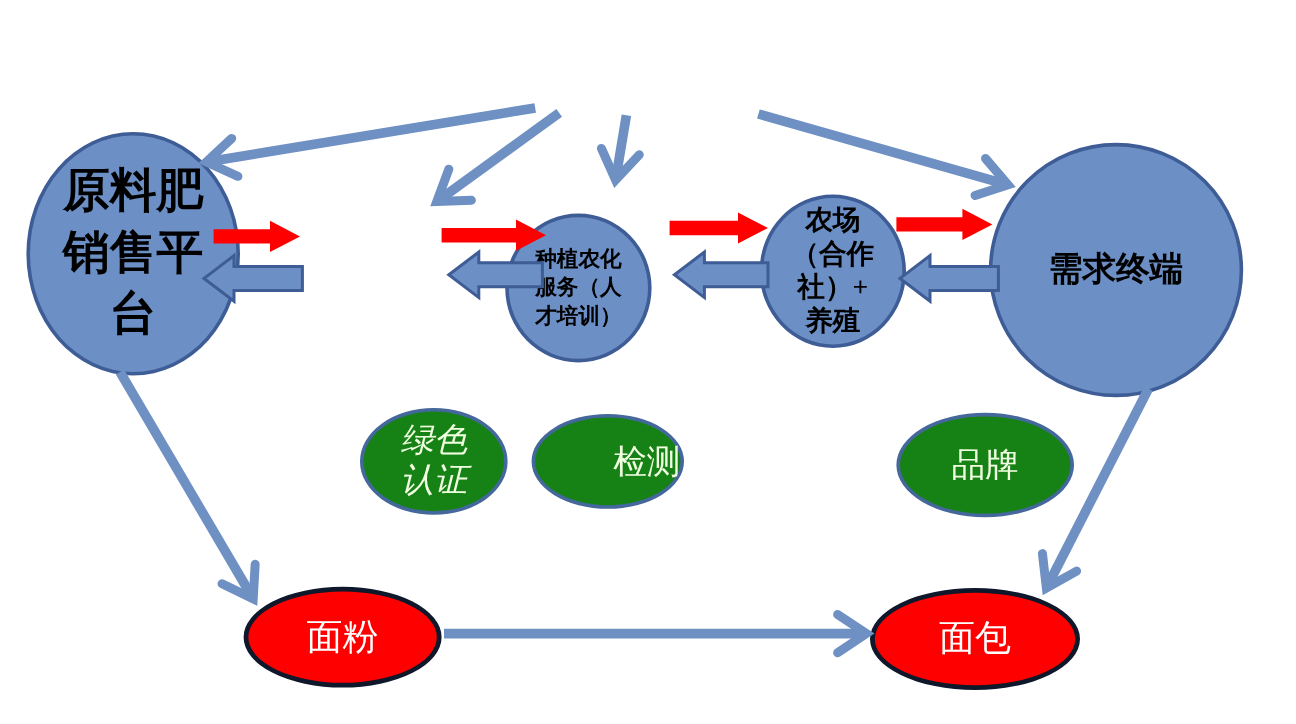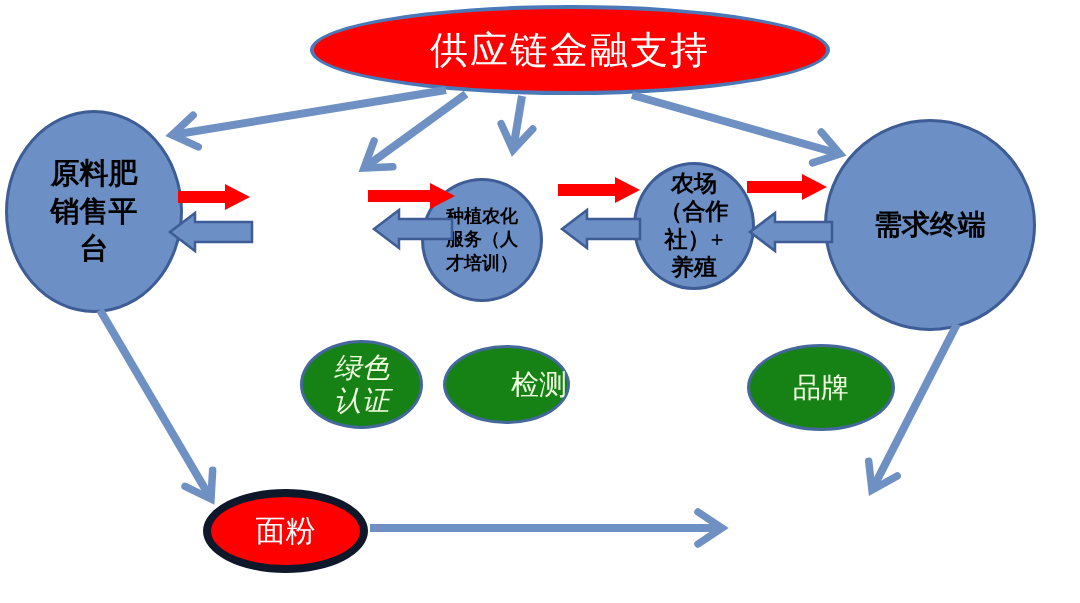--- a/index.html
+++ b/index.html
@@ -38,28 +38,28 @@
   }
   .green {
     background: #168216;
     border: 3px solid #44679C;
     color: #F1FFE1;
     font-size: 28px;
     font-weight: normal;
   }
   .red-leaf {
     background: #FE0000;
-    border: 8px solid #0f172a;
+    border: 4px solid #0f172a;
     color: #FFFFFF;
     font-size: 30px;
     font-weight: normal;
   }
 
   #n-title    { left: 310px; top: 5px;   width: 520px; height: 90px; }
-  #n-platform { left: 5px;   top: 110px; width: 178px; height: 203px; font-size: 29px; line-height: 1.3; }
+  #n-platform { left: 22px;   top: 110px; width: 178px; height: 203px; font-size: 39px; line-height: 1.3; }
   #n-partner  { left: 243px; top: 153px; width: 133px; height: 154px; font-size: 18px; line-height: 1.2; }
   #n-service  { left: 421px; top: 178px; width: 122px; height: 124px; font-size: 18px; line-height: 1.3; }
   #n-farm     { left: 633px; top: 162px; width: 122px; height: 128px; font-size: 23px; line-height: 1.22; }
   #n-terminal { left: 824px; top: 119px; width: 212px; height: 212px; font-size: 28px; line-height: 1.45; }
 
   #n-g1 { left: 173px; top: 346px; width: 117px; height: 78px; }
   #n-g2 { left: 300px; top: 340px; width: 123px; height: 89px; line-height: 1.15; font-style: italic; }
   #n-g3 { left: 443px; top: 345px; width: 127px; height: 79px; align-items: flex-end; }
   #n-g4 { left: 590px; top: 345px; width: 150px; height: 87px; }
   #n-g5 { left: 747px; top: 344px; width: 148px; height: 87px; }
@@ -72,23 +72,20 @@
     left: 0; top: 0;
     width: 1080px; height: 603px;
     pointer-events: none;
   }
 </style>
 </head>
 <body>
 
 <div class="canvas">
 
-  <div class="node title-ellipse" id="n-title">
-    <span class="ln">供应链金融支持</span>
-  </div>
 
   <div class="node blue" id="n-platform">
     <span class="ln">原料肥</span>
     <span class="ln">销售平</span>
     <span class="ln">台</span>
   </div>
 
 
   <div class="node blue" id="n-service">
     <span class="ln">种植农化</span>
@@ -114,20 +111,23 @@
   <div class="node green" id="n-g3">
     <span class="ln">检测</span>
   </div>
   <div class="node green" id="n-g5">
     <span class="ln">品牌</span>
   </div>
 
   <div class="node red-leaf" id="n-flour">
     <span class="ln">面粉</span>
   </div>
+  <div class="node red-leaf" id="n-bread">
+    <span class="ln">面包</span>
+  </div>
 
   <svg class="arrows" viewBox="0 0 1080 603" xmlns="http://www.w3.org/2000/svg">
     <defs>
       <marker id="vhead" markerUnits="userSpaceOnUse" markerWidth="60" markerHeight="50" viewBox="-40 -25 60 50" refX="0" refY="0" orient="auto">
         <path d="M-24,-16 L0,0 L-24,16" fill="none" stroke="#6E90C3" stroke-width="7.5" stroke-linecap="round"></path>
       </marker>
     </defs>
 
     <path d="M446,90 L172,135" stroke="#6E90C3" stroke-width="8" fill="none" marker-end="url(#vhead)"></path>
     <path d="M466,94 L364,168" stroke="#6E90C3" stroke-width="8" fill="none" marker-end="url(#vhead)"></path>

